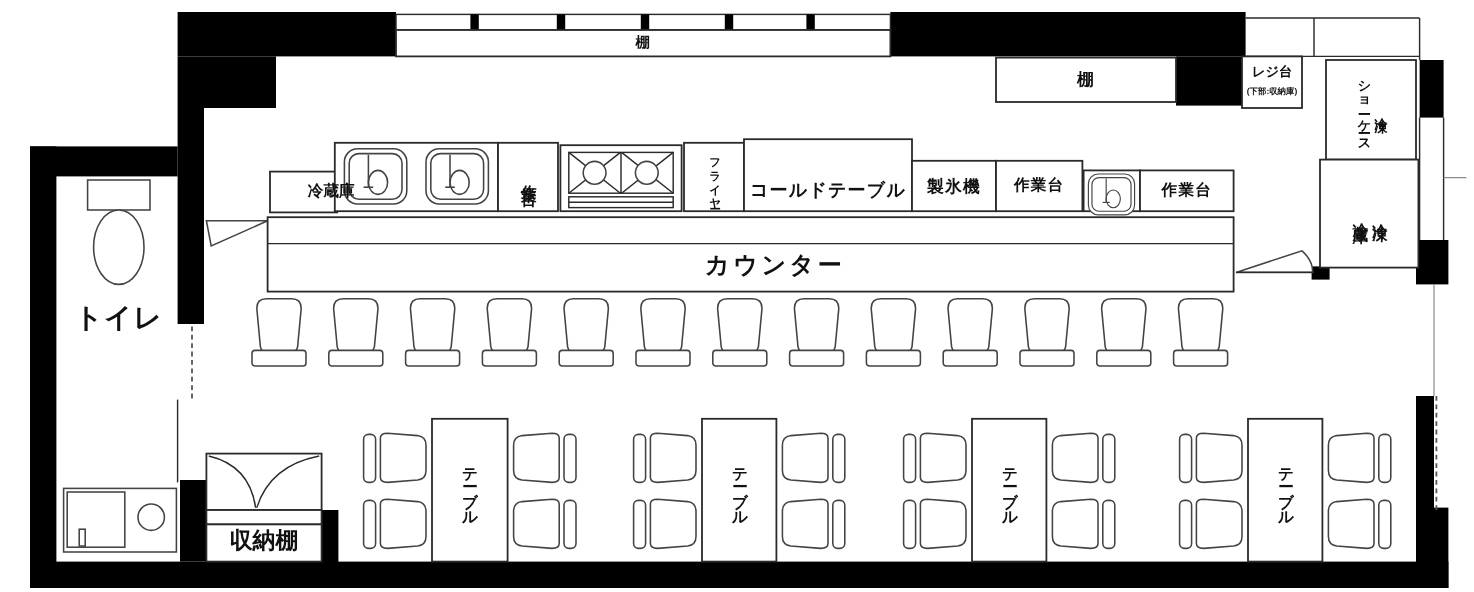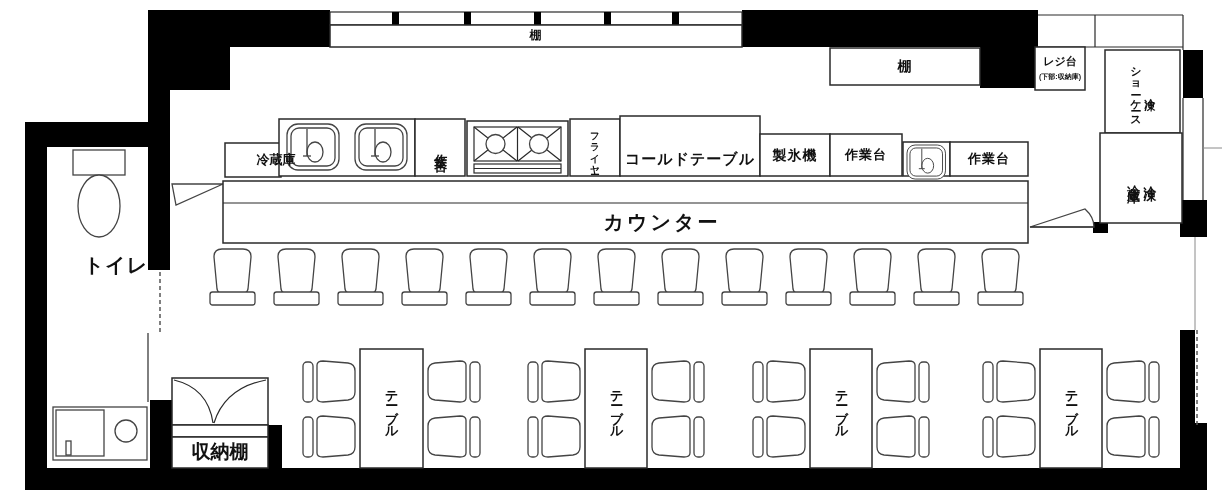--- a/index.html
+++ b/index.html
@@ -206,22 +206,22 @@
 ショーケース</div>
   <div class="lbl v" style="left:1141px;top:178px;font-size:13px;">冷凍
 冷蔵庫</div>
   <div class="lbl" style="left:253px;top:160px;font-size:13px;letter-spacing:0;margin-left:23px;">冷蔵庫</div>
   <div class="lbl v" style="left:440px;top:147px;font-size:13px;">作業台</div>
   <div class="lbl v" style="left:595px;top:147px;font-size:9.5px;letter-spacing:0;">フライヤー</div>
   <div class="lbl" style="left:690px;top:159px;font-size:15px;">コールドテーブル</div>
   <div class="lbl" style="left:795px;top:155px;font-size:14px;">製氷機</div>
   <div class="lbl" style="left:866px;top:155px;font-size:13px;">作業台</div>
   <div class="lbl" style="left:989px;top:159px;font-size:13px;">作業台</div>
-  <div class="lbl" style="left:662px;top:222px;font-size:20px;letter-spacing:3px;text-align:right;">カウンター</div>
-  <div class="lbl" style="left:99px;top:265px;font-size:20px;margin-left:17px;">トイレ</div>
+  <div class="lbl" style="left:646px;top:222px;font-size:20px;letter-spacing:3px;text-align:right;">カウンター</div>
+  <div class="lbl" style="left:99px;top:265px;font-size:23px;">トイレ</div>
   <div class="lbl" style="left:220px;top:452px;font-size:19px;letter-spacing:0;">収納棚</div>
   <div class="lbl v" style="left:391px;top:408px;font-size:13px;">テーブル</div>
   <div class="lbl v" style="left:616px;top:408px;font-size:13px;">テーブル</div>
   <div class="lbl v" style="left:841px;top:408px;font-size:13px;">テーブル</div>
   <div class="lbl v" style="left:1071px;top:408px;font-size:13px;">テーブル</div>
 </div>
 
 </div>
 
 </body></html>

